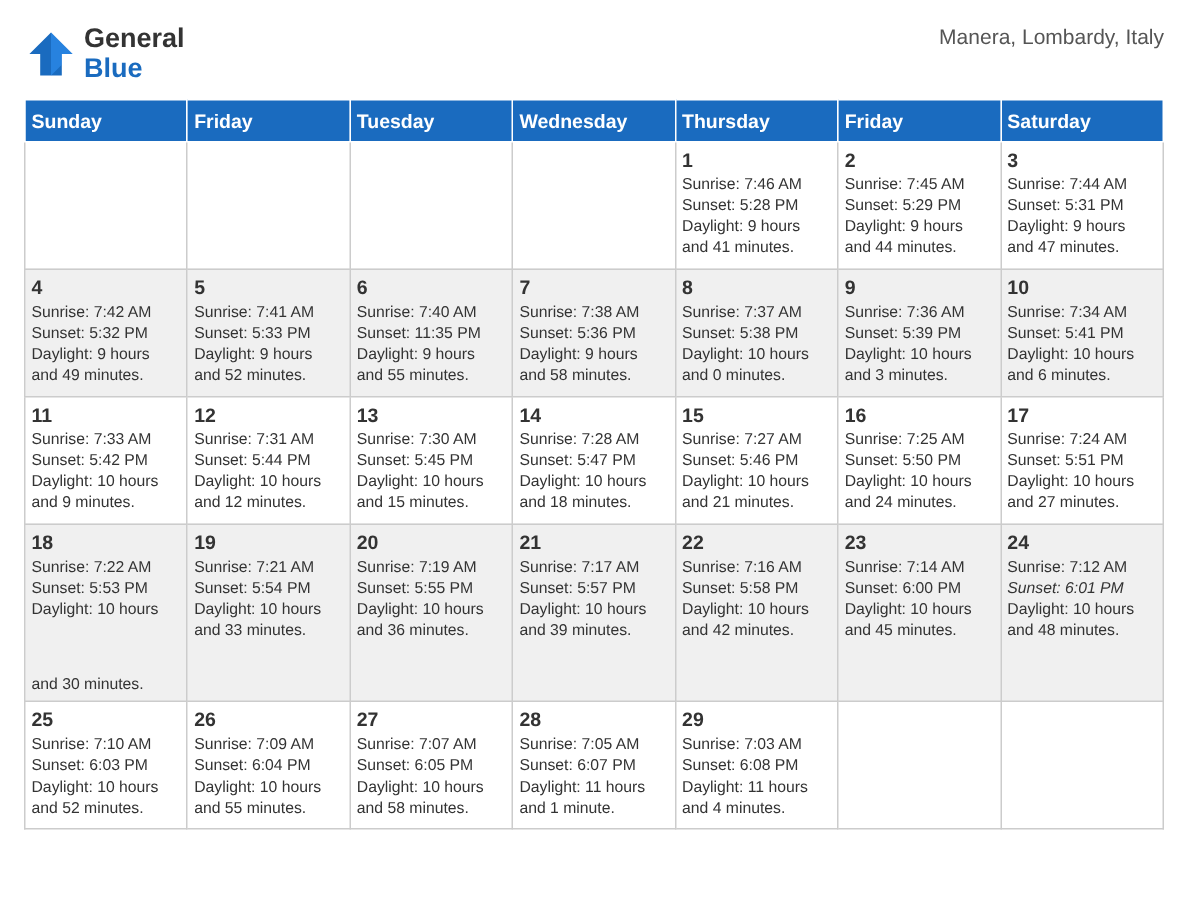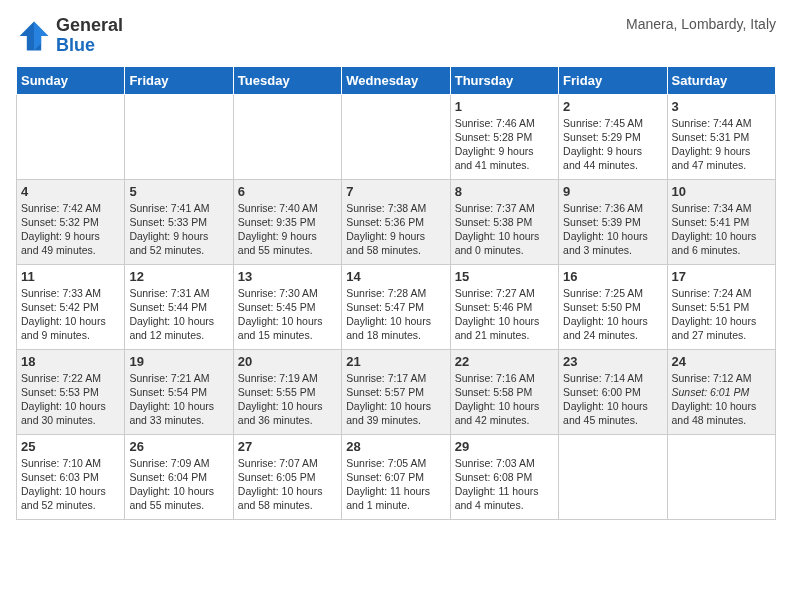--- a/index.html
+++ b/index.html
@@ -161,21 +161,21 @@
         <td>
           <span class="day-number">5</span>
           <span style="display: block; line-height: 1.35;">Sunrise: 7:41 AM</span>
           <span style="display: block; line-height: 1.35;">Sunset: 5:33 PM</span>
           <span style="display: block; line-height: 1.35;">Daylight: 9 hours</span>
           <span style="display: block; line-height: 1.35;">and 52 minutes.</span>
         </td>
         <td>
           <span class="day-number">6</span>
           <span style="display: block; line-height: 1.35;">Sunrise: 7:40 AM</span>
-          <span style="display: block; line-height: 1.35;">Sunset: 9:35 PM</span>
+          <span style="display: block; line-height: 1.35;">Sunset: 11:35 PM</span>
           <span style="display: block; line-height: 1.35;">Daylight: 9 hours</span>
           <span style="display: block; line-height: 1.35;">and 55 minutes.</span>
         </td>
         <td>
           <span class="day-number">7</span>
           <span style="display: block; line-height: 1.35;">Sunrise: 7:38 AM</span>
           <span style="display: block; line-height: 1.35;">Sunset: 5:36 PM</span>
           <span style="display: block; line-height: 1.35;">Daylight: 9 hours</span>
           <span style="display: block; line-height: 1.35;">and 58 minutes.</span>
         </td>
@@ -251,21 +251,21 @@
           <span style="display: block; line-height: 1.35;">Daylight: 10 hours</span>
           <span style="display: block; line-height: 1.35;">and 27 minutes.</span>
         </td>
       </tr>
       <tr>
         <td>
           <span class="day-number">18</span>
           <span style="display: block; line-height: 1.35;">Sunrise: 7:22 AM</span>
           <span style="display: block; line-height: 1.35;">Sunset: 5:53 PM</span>
           <span style="display: block; line-height: 1.35;">Daylight: 10 hours</span>
-          <span style="display: block; line-height: 1.35;">and 30 minutes.</span>
+          <span style="display: block; line-height: 1.35; margin-top: 36px;">and 30 minutes.</span>
         </td>
         <td>
           <span class="day-number">19</span>
           <span style="display: block; line-height: 1.35;">Sunrise: 7:21 AM</span>
           <span style="display: block; line-height: 1.35;">Sunset: 5:54 PM</span>
           <span style="display: block; line-height: 1.35;">Daylight: 10 hours</span>
           <span style="display: block; line-height: 1.35;">and 33 minutes.</span>
         </td>
         <td>
           <span class="day-number">20</span>

